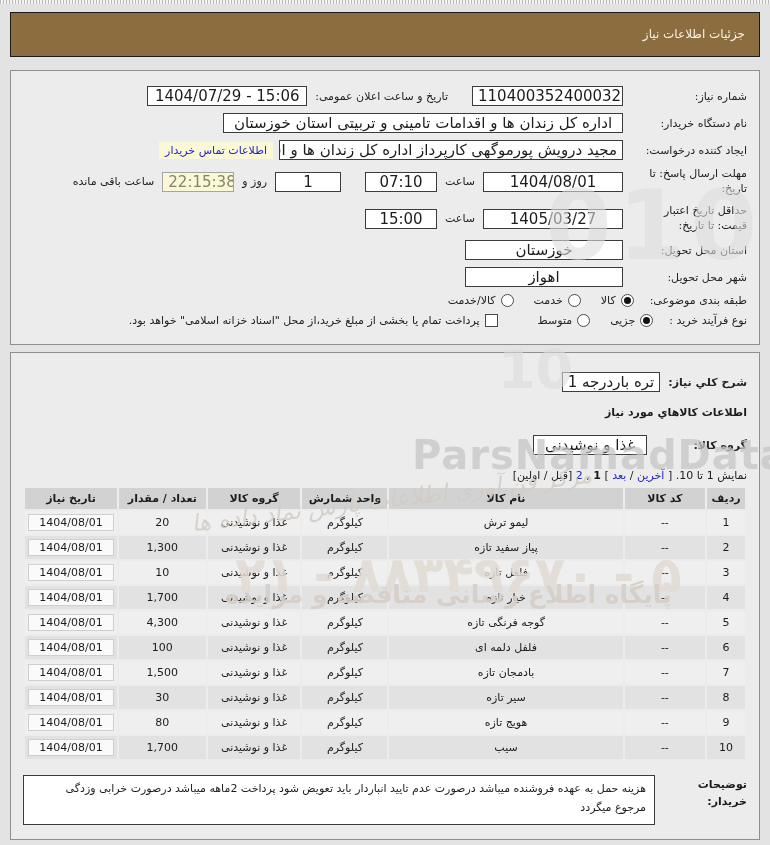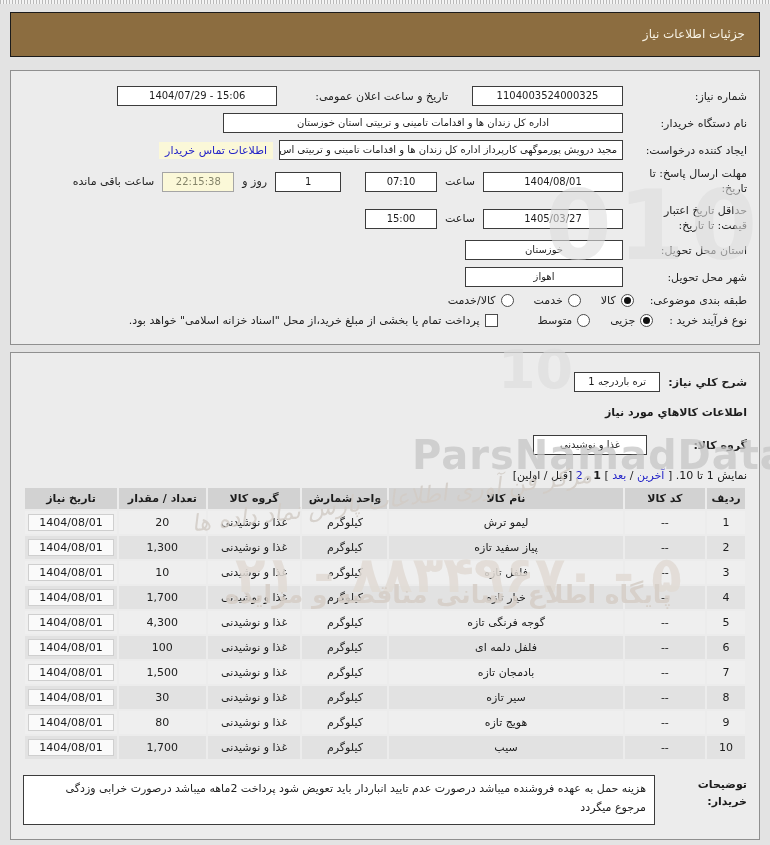--- a/index.html
+++ b/index.html
@@ -23,21 +23,21 @@
     margin:13px 10px 0;border:1px solid #8f8f8f;background:#ececec;
     padding:8px 12px 10px;direction:rtl;position:relative;z-index:2;
   }
   .panel2{margin-top:7px;padding:12px 12px 14px;}
   .frow{display:flex;direction:rtl;align-items:center;margin:7px 0;}
   .lbl{color:#222;white-space:nowrap;}
   .lbl2{line-height:1.35;}
   .w1{width:124px;flex:0 0 124px;}
   .box{
     background:#fff;border:1px solid #3c3c3c;padding:2px 5px;
-    font-size:10px;line-height:14px;display:inline-block;vertical-align:middle;
+    font-size:15px;line-height:14px;display:inline-block;vertical-align:middle;
     white-space:nowrap;overflow:hidden;box-sizing:border-box;
   }
   .center{text-align:center;}
   .b-need{width:151px;}
   .b-announce{width:160px;margin-right:24px;}
   .b-org{width:400px;}
   .b-creator{width:344px;text-align:right;}
   .b-date{width:140px;}
   .b-time{width:72px;}
   .b-day{width:66px;}
@@ -106,21 +106,21 @@
 
 <div class="top-strip"></div>
 
 <div class="title-bar">جزئیات اطلاعات نیاز</div>
 
 <div class="panel">
 
   <div class="frow">
     <span class="lbl w1">شماره نیاز:</span>
     <span class="box center b-need ltr">1104003524000325</span>
-    <span class="lbl b-announce" style="width:auto;margin-left:30px;">تاریخ و ساعت اعلان عمومی:</span>
+    <span class="lbl b-announce" style="width:auto;">تاریخ و ساعت اعلان عمومی:</span>
     <span class="gap8"></span>
     <span class="box center b-announce ltr" style="margin-right:0;">1404/07/29 - 15:06</span>
   </div>
 
   <div class="frow">
     <span class="lbl w1">نام دستگاه خریدار:</span>
     <span class="box center b-org">اداره کل زندان ها و اقدامات تامینی و تربیتی استان خوزستان</span>
   </div>
 
   <div class="frow">

